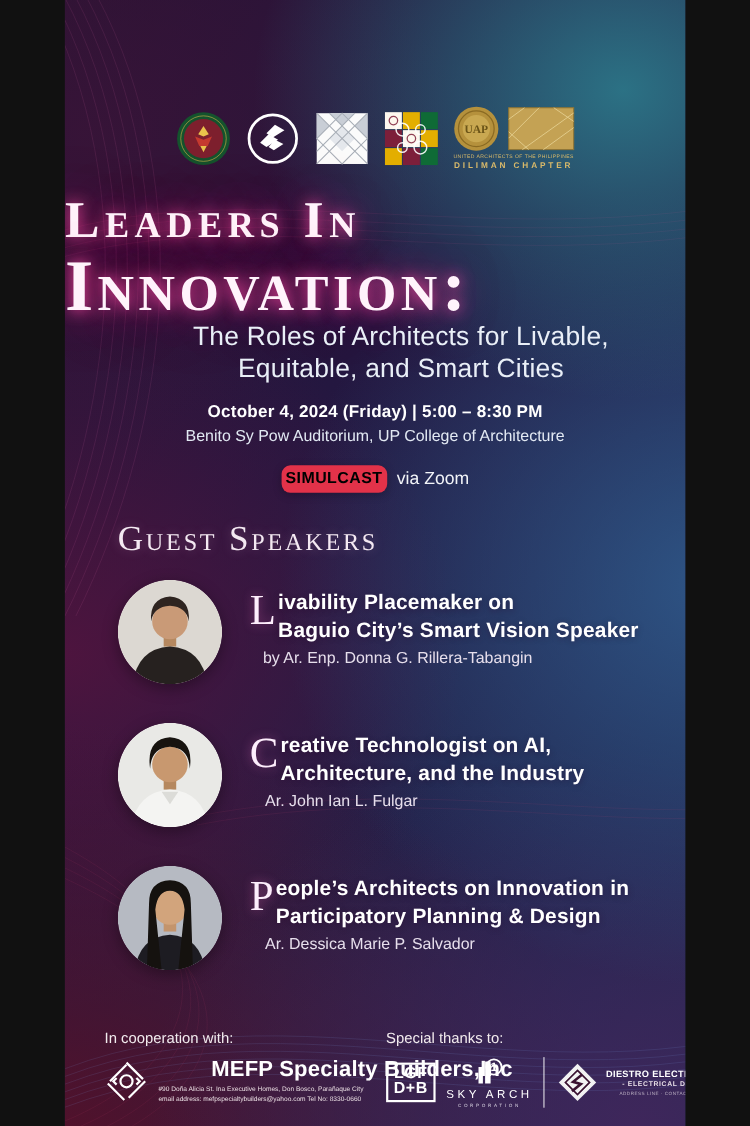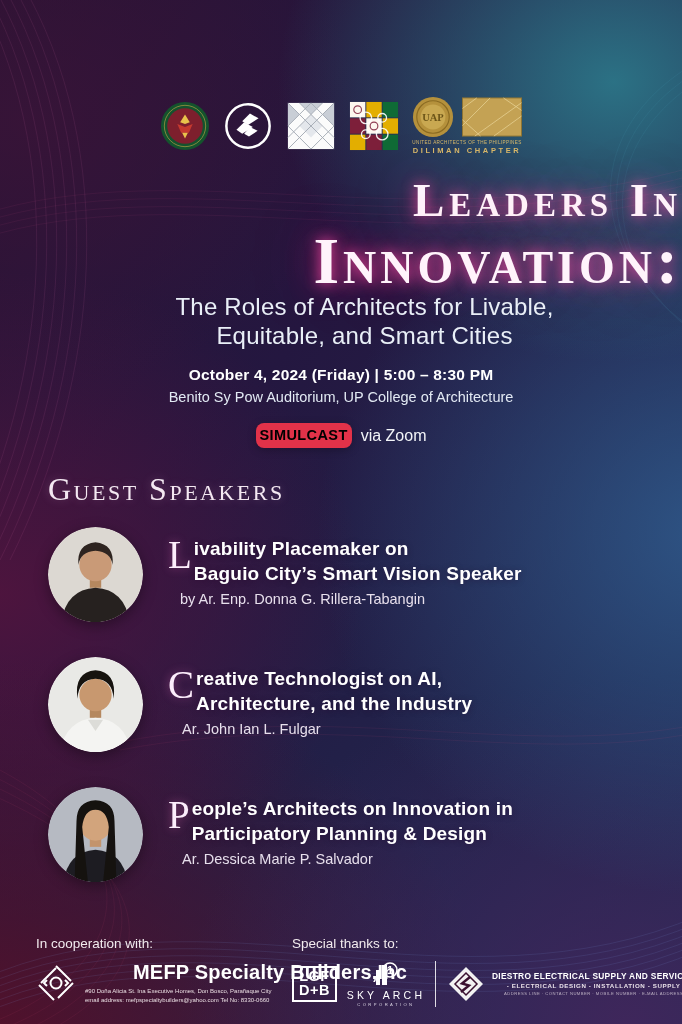--- a/index.html
+++ b/index.html
@@ -1,18 +1,18 @@
 <!DOCTYPE html>
 <html><head>
 <meta charset="utf-8">
 <style>
   html,body{margin:0;padding:0;}
   body{background:#111;display:flex;justify-content:center;}
   .poster{
-    position:relative;width:682px;height:1024px;overflow:hidden;
+    position:relative;width:564px;height:1024px;overflow:hidden;
     font-family:"Liberation Sans",sans-serif;color:#fff;
     background:
       radial-gradient(ellipse 480px 400px at 90% 8%, rgba(44,118,136,.95), rgba(44,118,136,0) 70%),
       radial-gradient(ellipse 560px 520px at 104% 52%, rgba(48,92,142,.85), rgba(48,92,142,0) 70%),
       radial-gradient(ellipse 620px 480px at 92% 100%, rgba(66,38,92,.9), rgba(66,38,92,0) 72%),
       radial-gradient(ellipse 700px 520px at -4% 102%, rgba(86,16,40,.95), rgba(86,16,40,0) 75%),
       radial-gradient(ellipse 520px 460px at 0% 58%, rgba(84,20,62,.85), rgba(84,20,62,0) 70%),
       radial-gradient(ellipse 480px 380px at 4% 12%, rgba(58,20,56,.8), rgba(58,20,56,0) 70%),
       linear-gradient(125deg,#2b1233 0%,#241740 38%,#222048 62%,#1e2c54 100%);
   }
@@ -21,21 +21,21 @@
   
   .logo-row{position:absolute;top:96px;left:0;right:0;display:flex;justify-content:center;align-items:center;gap:13px;}
   .logo-row svg{display:block;}
   .uap-group{display:flex;flex-direction:column;align-items:center;}
   .uap-group .coins{display:flex;align-items:center;gap:7px;}
   .uap-caption{margin-top:2px;text-align:center;color:#d8b96a;line-height:1.25;}
   .uap-caption .c1{font-size:4.6px;letter-spacing:.4px;display:block;}
   .uap-caption .c2{font-size:7.5px;letter-spacing:2.6px;font-weight:bold;display:block;}
 
   
-  .title{position:absolute;top:156px;left:0;right:0;text-align:right;
+  .title{position:absolute;top:156px;left:0;right:0;text-align:left;
     font-family:"Liberation Serif",serif;font-variant:small-caps;
     color:#fff3fb;
     text-shadow:0 0 14px rgba(255,77,166,.9),0 0 34px rgba(255,32,130,.55),0 0 70px rgba(255,32,130,.35);}
   .title .t1{display:block;font-size:47px;letter-spacing:5px;line-height:1.0;}
   .title .t2{display:block;font-size:66px;letter-spacing:4px;line-height:1.0;margin-top:4px;}
 
   .subtitle{position:absolute;top:293px;left:0;right:0;text-align:center;
     font-size:24px;line-height:1.2;color:#e9eff7;font-weight:500;letter-spacing:.2px;padding-left:47px;}
   .subtitle span{display:block;}
 

